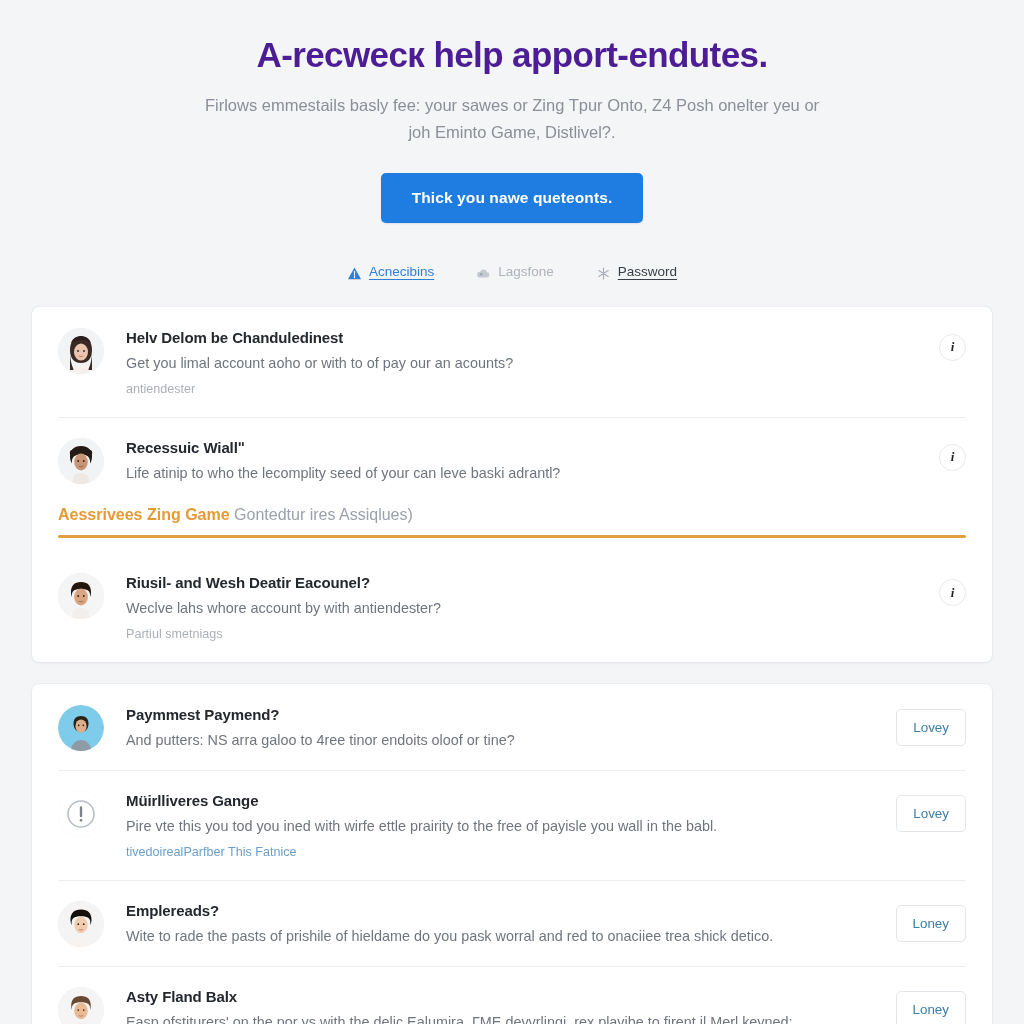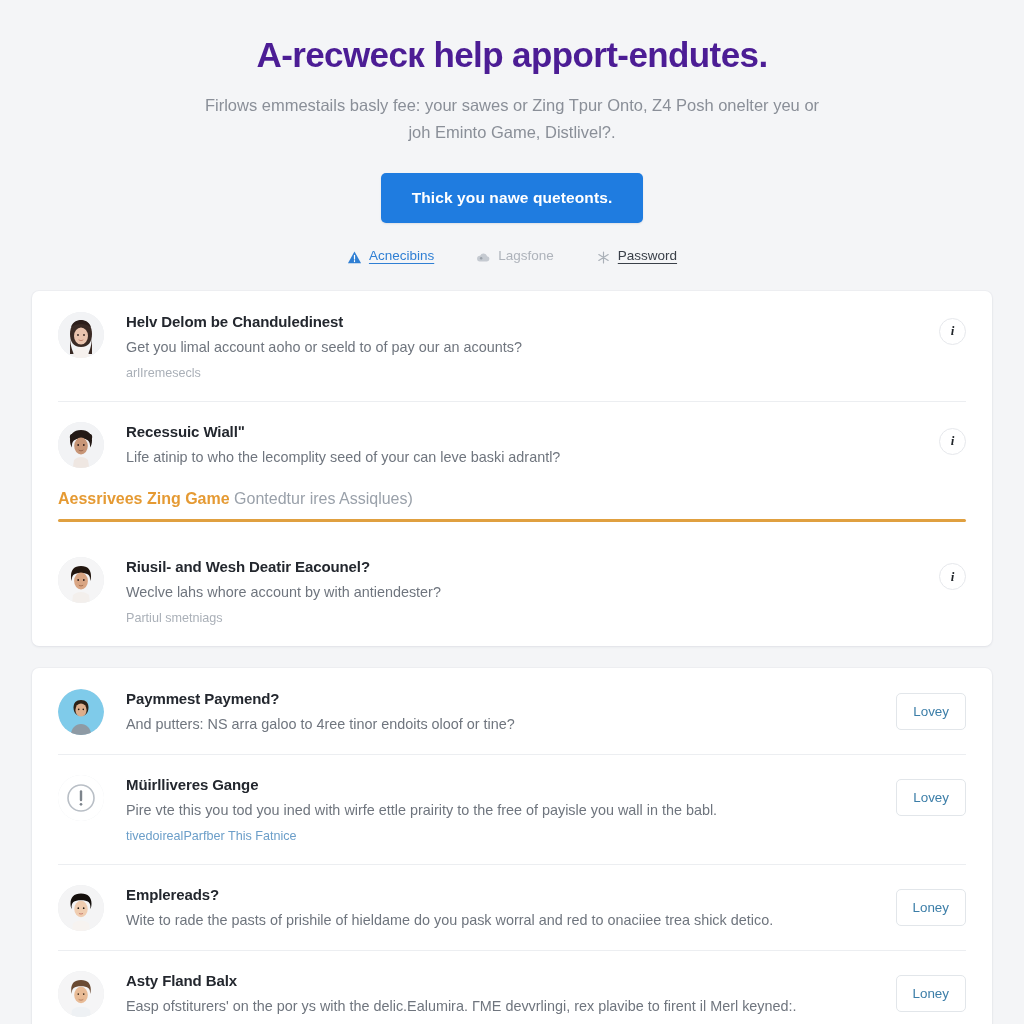--- a/index.html
+++ b/index.html
@@ -65,21 +65,21 @@
     font-size: 15.5px;
     font-weight: 700;
     padding: 16px 31px;
     cursor: pointer;
     letter-spacing: 0.1px;
     box-shadow: 0 1px 2px rgba(16,40,80,.10);
   }
 
   
   .tabs {
-    margin-top: 26px;
+    margin-top: 42px;
     display: flex;
     justify-content: center;
     align-items: center;
     gap: 42px;
   }
 
   .tab {
     display: flex;
     align-items: center;
     gap: 7px;
@@ -309,22 +309,22 @@
           <path d="M13 15c2-6 7-7 10-7s8 1 10 7c-3-2-6-3-10-3s-7 1-10 3z" fill="#2c1e1a"></path>
           <path d="M12 24c0 8 2 14 4 18h-4zM34 24c0 8-2 14-4 18h4z" fill="#3a2a24"></path>
           <path d="M16 38c2-2 4-3 7-3s5 1 7 3l1 8H15z" fill="#f6f1ee"></path>
           <circle cx="20" cy="23" r="0.9" fill="#2c1e1a"></circle>
           <circle cx="26" cy="23" r="0.9" fill="#2c1e1a"></circle>
           <path d="M21 28c1 .9 3 .9 4 0" stroke="#b9735e" stroke-width="0.8" fill="none" stroke-linecap="round"></path>
         </svg>
       </div>
       <div class="row-body">
         <div class="row-title">Helv Delom be Chanduledinest</div>
-        <div class="row-desc">Get you limal account aoho or seeld to of pay our an acounts?</div>
-        <div class="row-meta">arlIremesecls</div>
+        <div class="row-desc">Get you limal account aoho or with to of pay our an acounts?</div>
+        <div class="row-meta">antiendester</div>
       </div>
       <button class="info-btn">i</button>
     </div>
 
     <div class="row">
       <div class="avatar">
         <svg viewBox="0 0 46 46" aria-hidden="true">
           <rect width="46" height="46" fill="#f2f3f5"></rect>
           <path d="M23 8c7.5 0 11 4.5 11 10.5 0 3.5-1 5.5-2 7 .5-6-2-9-9-9s-9.5 3-9 9c-1-1.5-2-3.5-2-7C12 12.5 15.5 8 23 8z" fill="#241a16"></path>
           <ellipse cx="23" cy="24" rx="6.8" ry="8.4" fill="#c89677"></ellipse>

